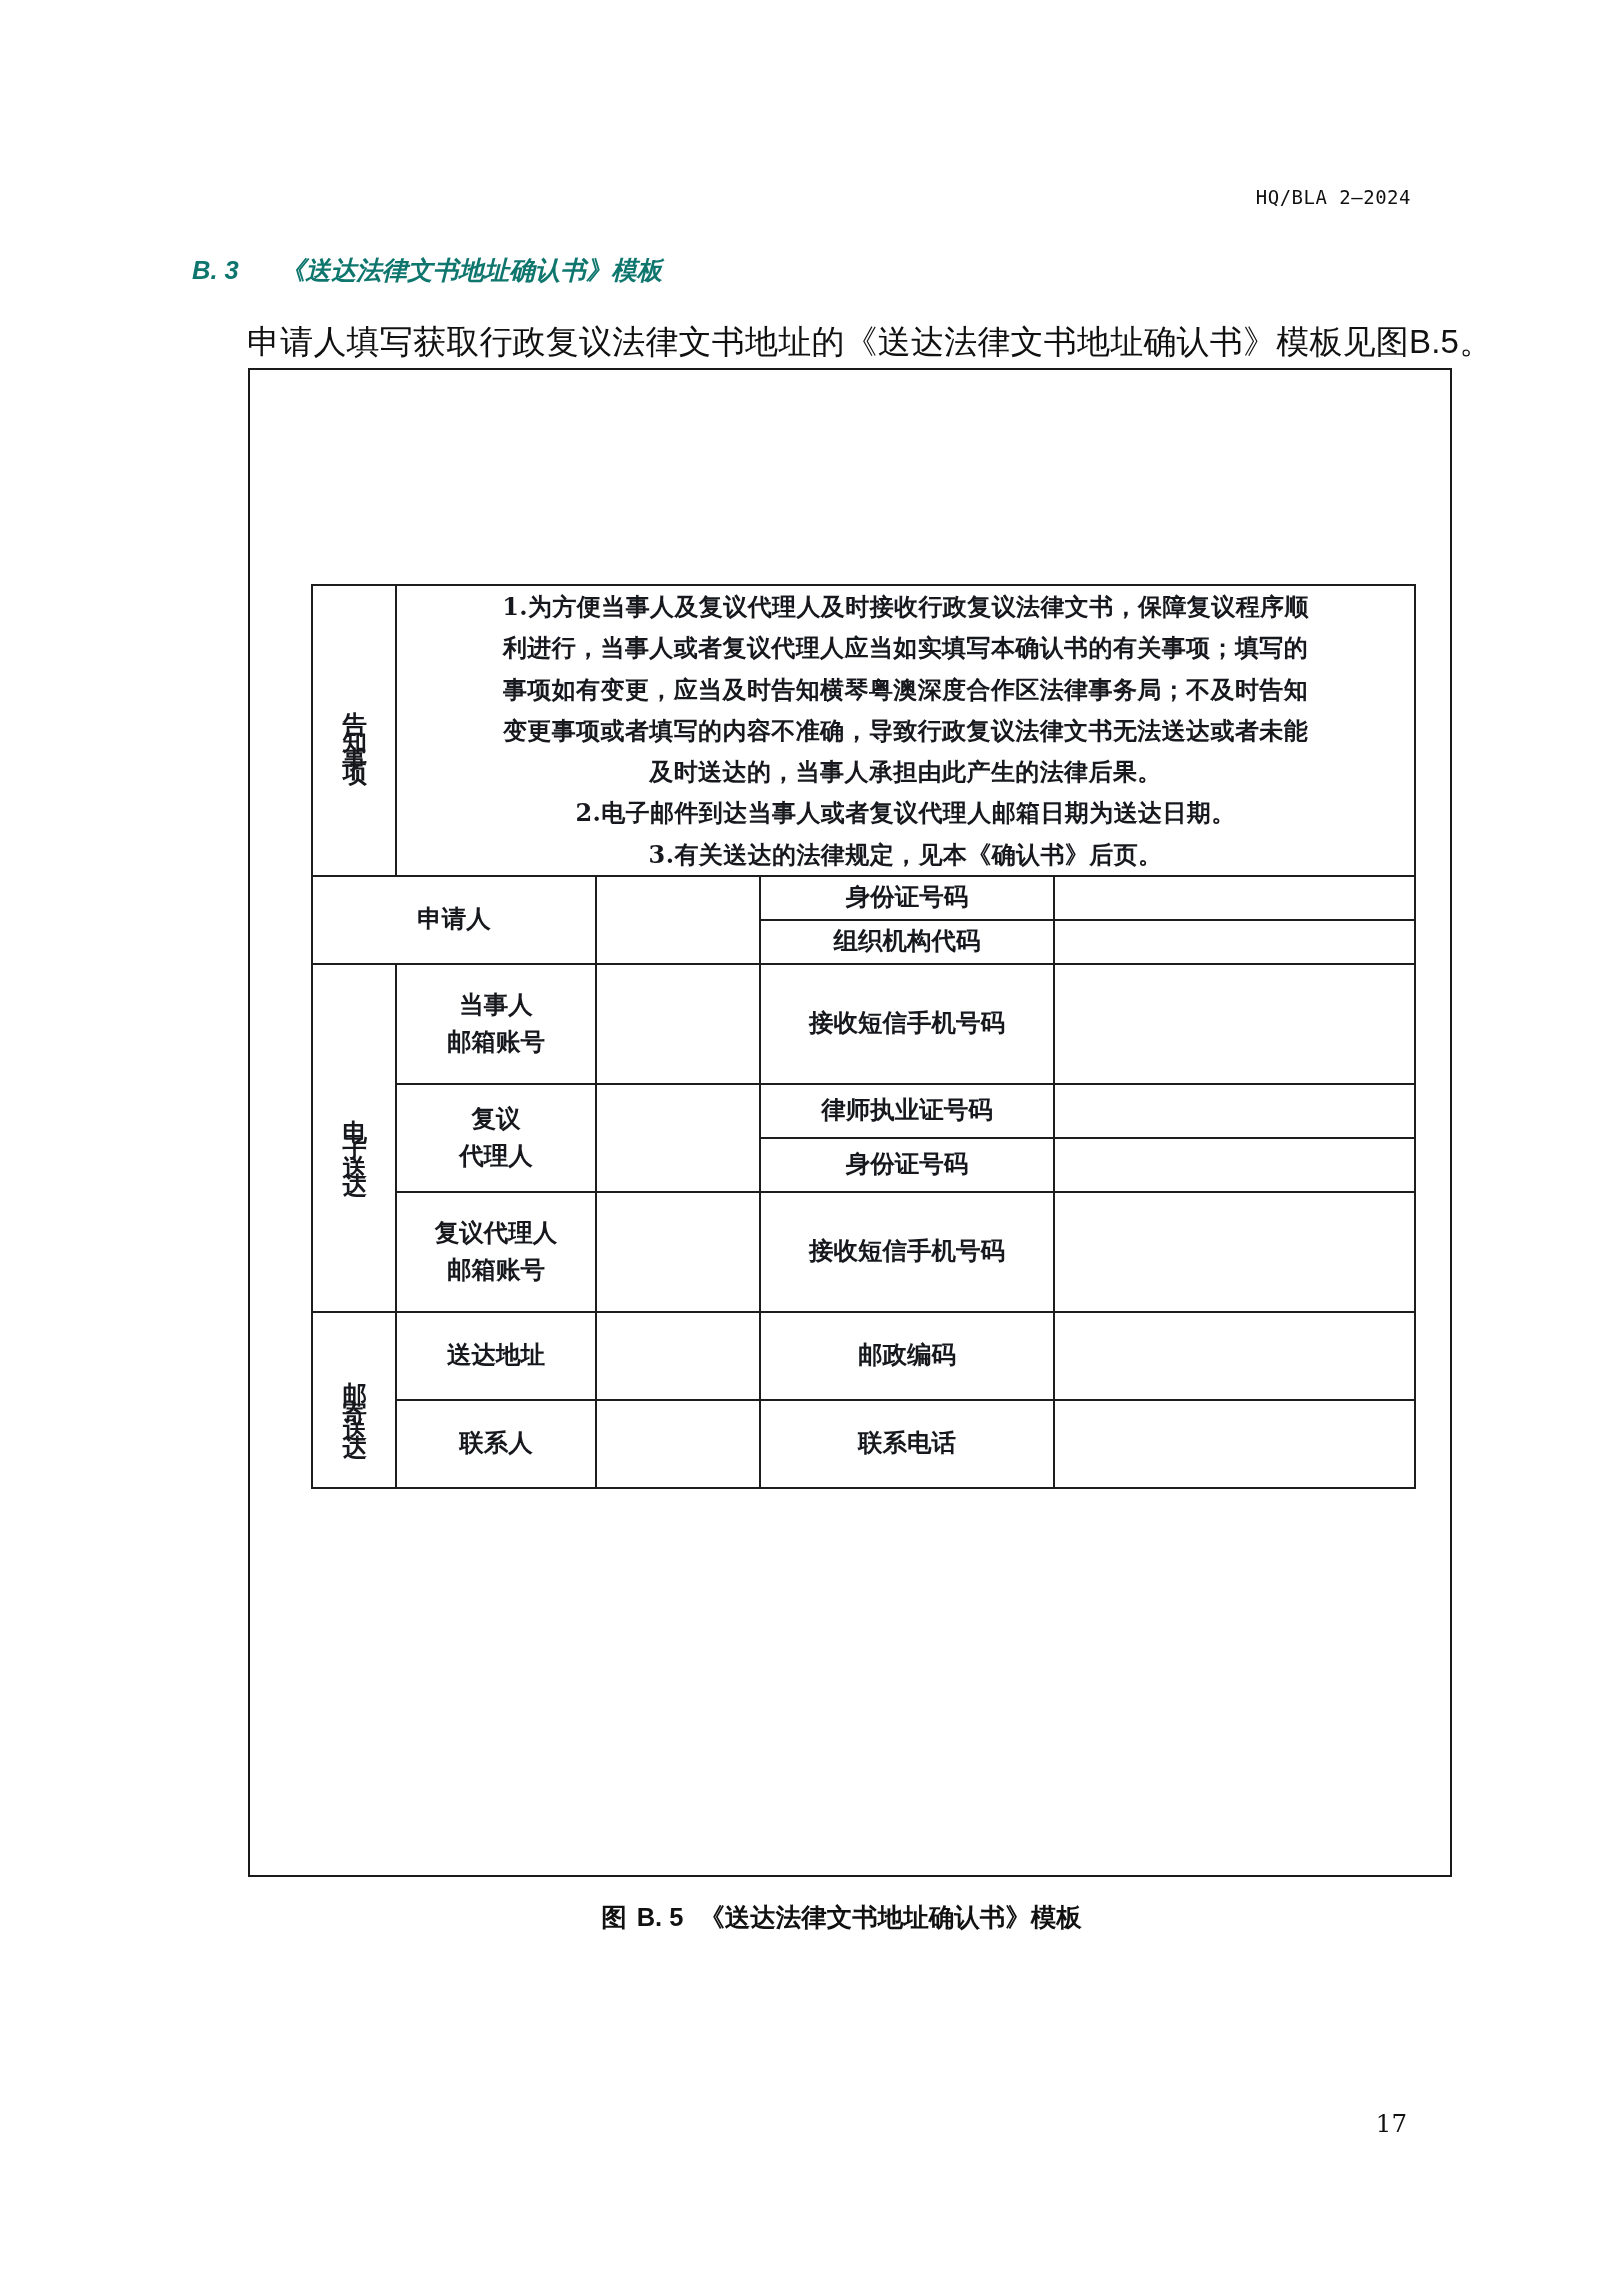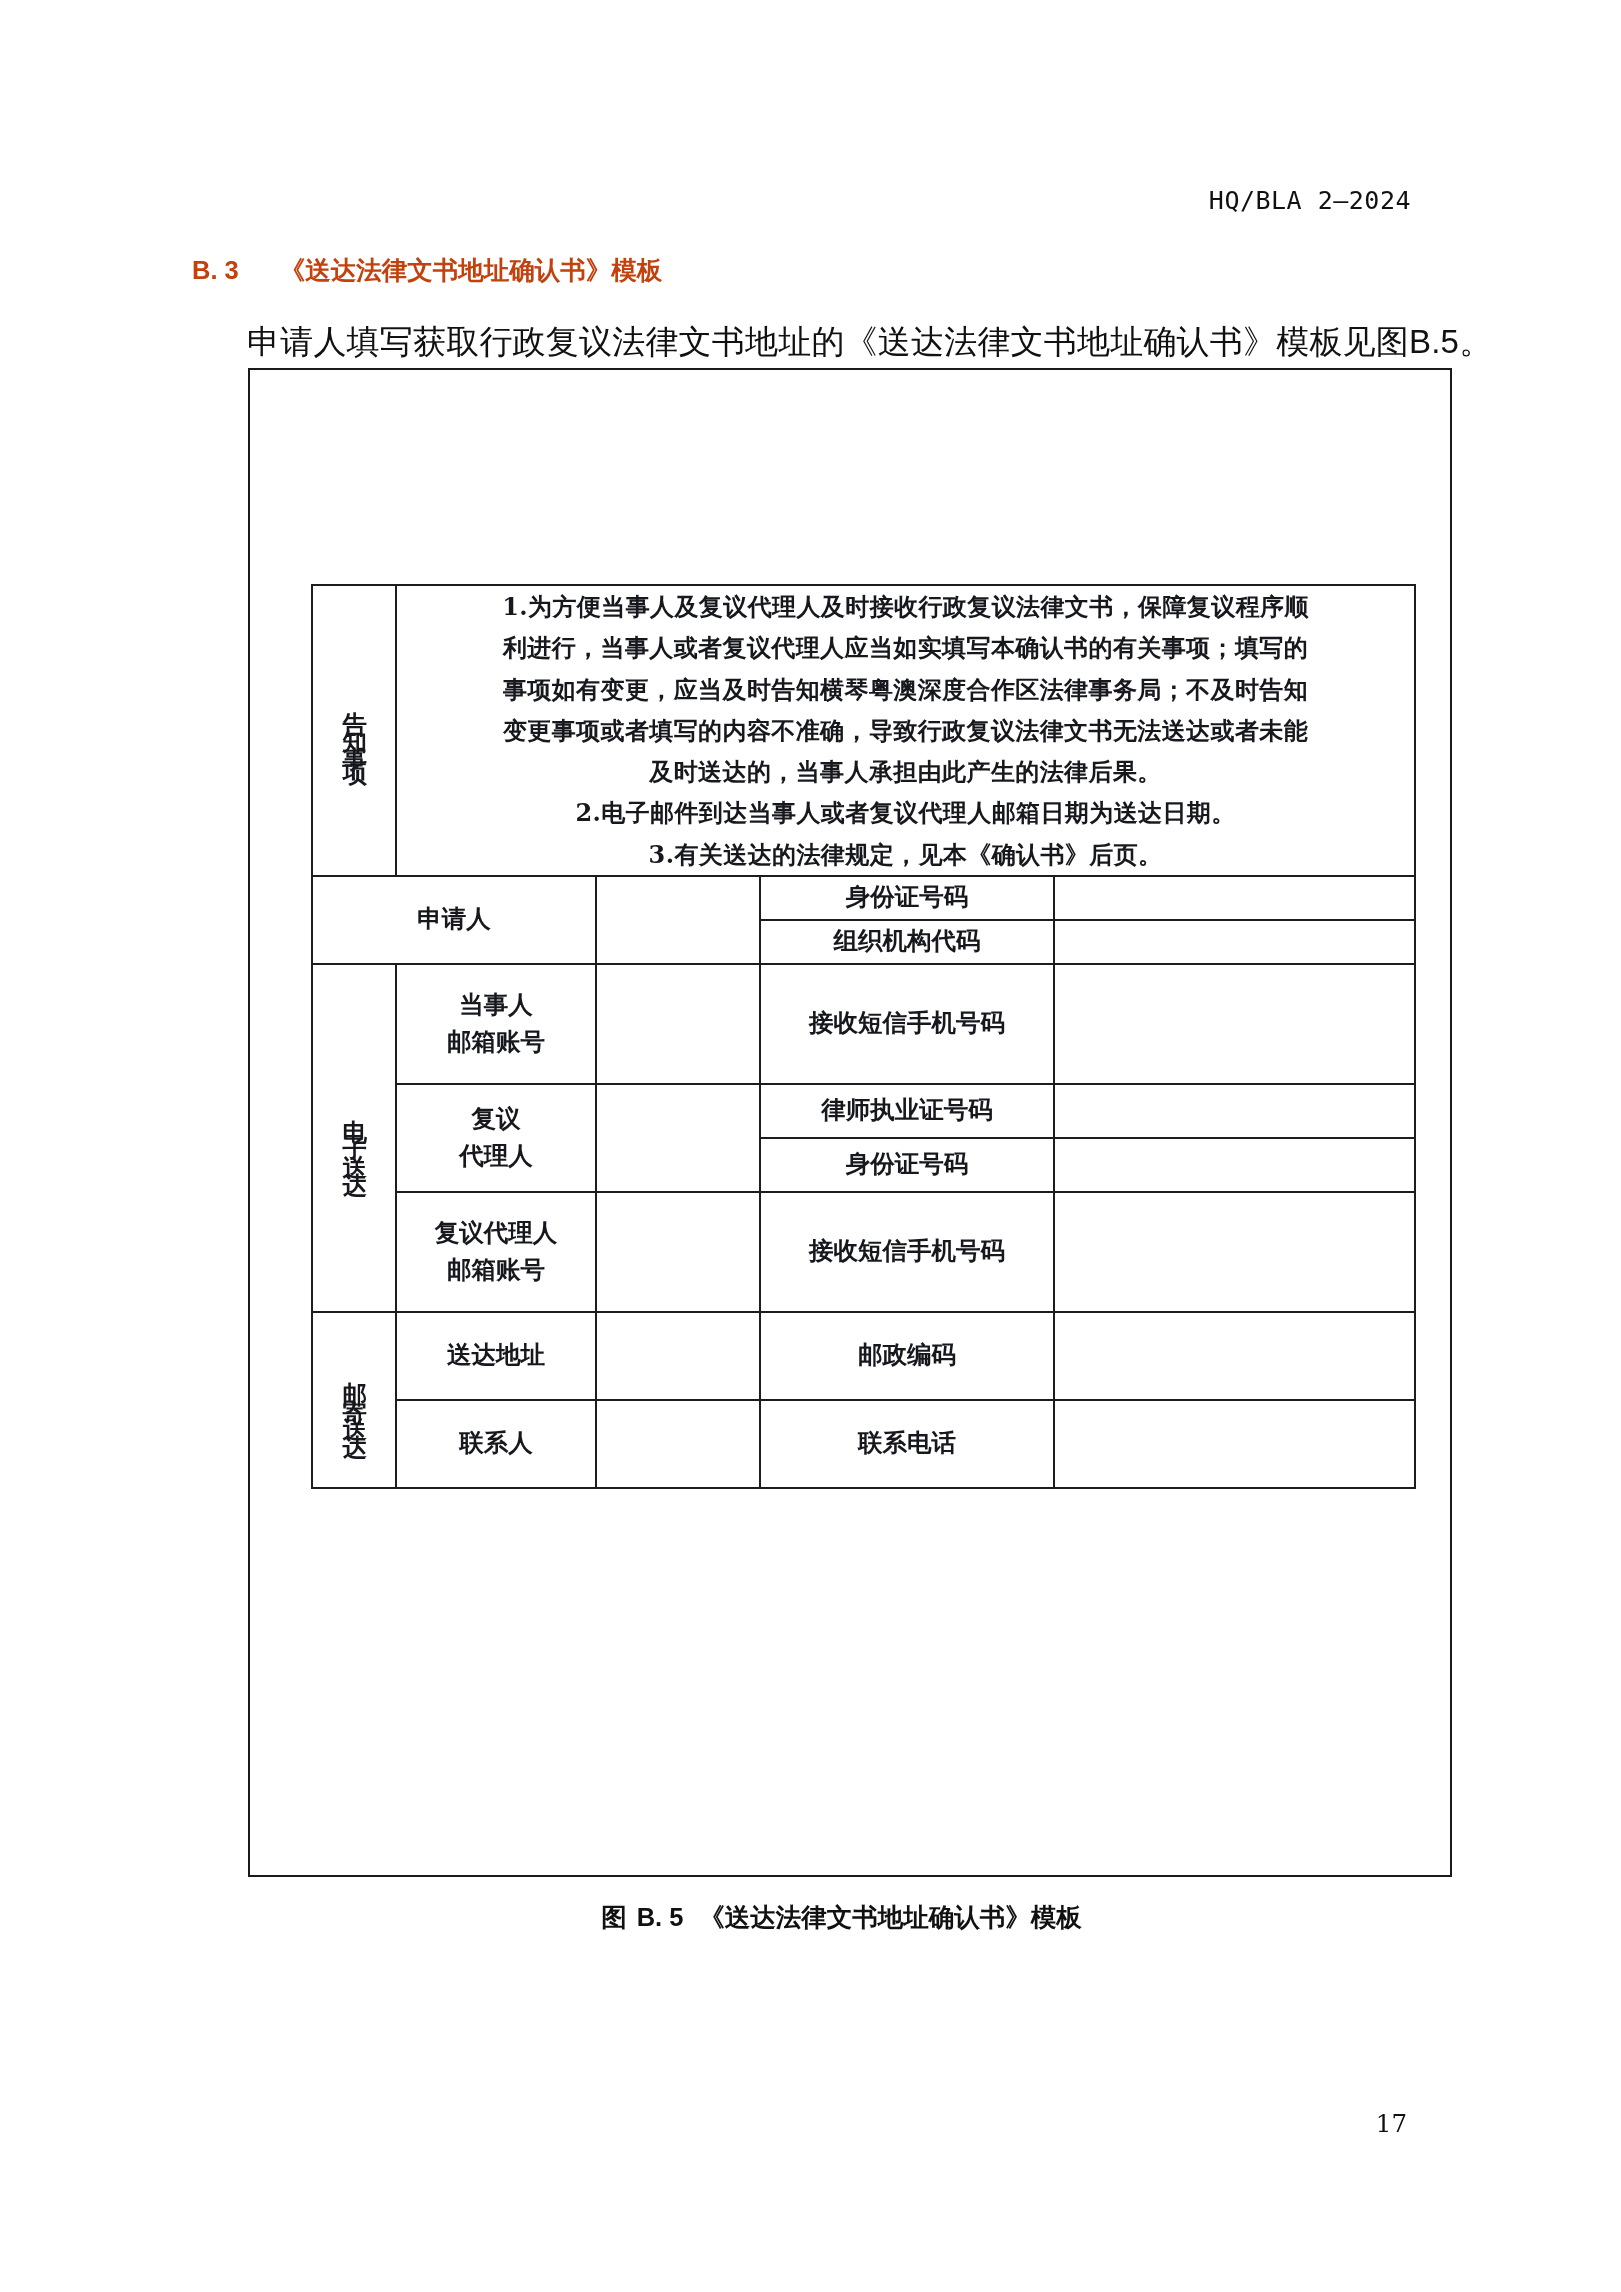--- a/index.html
+++ b/index.html
@@ -15,35 +15,36 @@
     color: #1a1a1a;
     overflow: hidden;
   }
 
   
   .page-header {
     position: absolute;
     top: 186px;
     right: 210px;
     font-family: "DejaVu Sans Mono", "Liberation Mono", monospace;
-    font-size: 25px;
+    font-size: 19px;
     letter-spacing: 0.5px;
     color: #111;
     white-space: nowrap;
   }
 
   
   .clause-heading {
     position: absolute;
     top: 253px;
     left: 192px;
     font-size: 25.5px;
     font-weight: bold;
-    color: #c2410c;
-    white-space: nowrap;
+    color: #0f766e;
+    white-space: nowrap;
+    font-style: italic;
   }
   .clause-heading .num { margin-right: 41px; }
 
   .clause-body {
     position: absolute;
     top: 320px;
     left: 247px;
     font-size: 33px;
     color: #111;
     white-space: nowrap;

